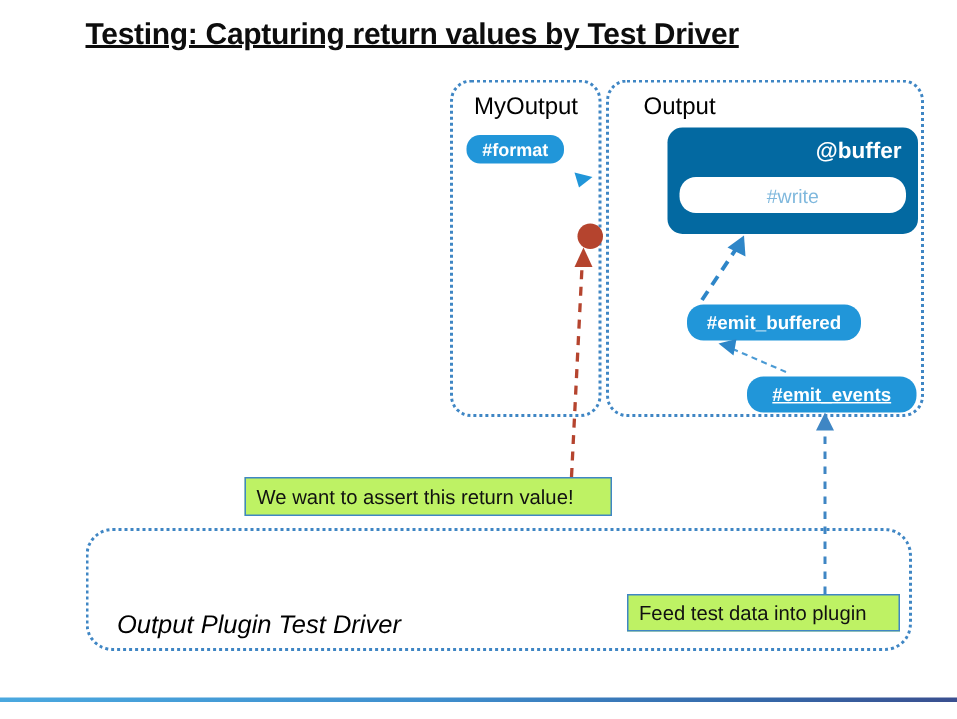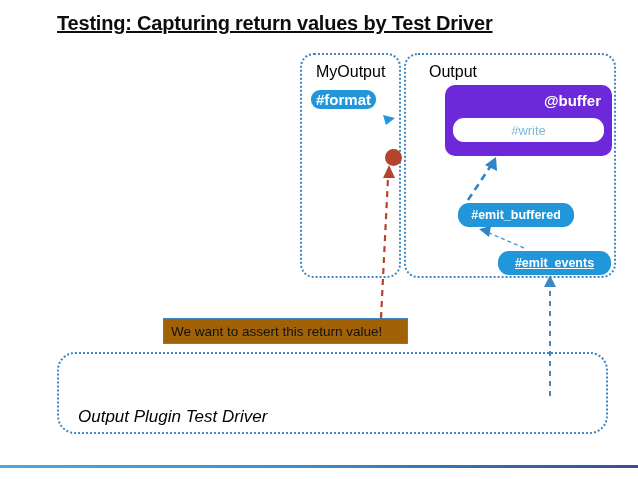--- a/index.html
+++ b/index.html
@@ -57,38 +57,38 @@
     left: 57px; top: 352px; width: 551px; height: 82px;
     border-radius: 18px;
   }
   #label-driver { left: 78px; top: 407px; font-size: 17px; font-style: italic; }
 
   
   .pill {
     position: absolute;
     background: #2196d9;
     color: #ffffff;
-    font-size: 15px;
+    font-size: 12px;
     font-weight: bold;
     border-radius: 9px;
     display: flex;
     align-items: center;
     justify-content: center;
     box-sizing: border-box;
     white-space: nowrap;
   }
   #pill-format      { left: 311px; top: 90px;  width: 65px;  height: 19px; }
   #pill-emit-buffered { left: 443px; top: 203px; width: 116px; height: 24px; border-radius: 11px; font-size: 12.5px; margin-left: 15px;}
   #pill-emit-events   { left: 498px; top: 251px; width: 113px; height: 24px; border-radius: 11px; font-size: 12.5px; text-decoration: underline;}
 
   
   #box-buffer {
     position: absolute;
     left: 445px; top: 85px; width: 167px; height: 71px;
-    background: #6d28d9;
+    background: #0369a1;
     border-radius: 10px;
     box-sizing: border-box;
   }
   #label-buffer {
     position: absolute;
     right: 11px; top: 7px;
     color: #ffffff;
     font-size: 15px;
     font-weight: bold;
     white-space: nowrap;
@@ -114,21 +114,21 @@
     left: 385px; top: 149px;
     width: 17px; height: 17px;
     background: #b5442e;
     border-radius: 50%;
   }
 
   
   .callout {
     position: absolute;
     border: 1.5px solid #3f86c4;
-    background: #a16207;
+    background: #bef264;
     color: #111111;
     font-size: 13.5px;
     display: flex;
     align-items: center;
     box-sizing: border-box;
     padding: 0 7px;
     white-space: nowrap;
   }
   #callout-assert { left: 163px; top: 318px; width: 245px; height: 26px; }
   #callout-feed   { left: 418px; top: 396px; width: 182px; height: 25px; }
@@ -169,20 +169,21 @@
     <div id="pill-write">#write</div>
   </div>
 
   <div class="pill" id="pill-emit-buffered">#emit_buffered</div>
   <div class="pill" id="pill-emit-events">#emit_events</div>
 
   <div class="dotted-box" id="box-driver"></div>
   <div class="group-label" id="label-driver">Output Plugin Test Driver</div>
 
   <div class="callout" id="callout-assert">We want to assert this return value!</div>
+  <div class="callout" id="callout-feed">Feed test data into plugin</div>
 
   <svg id="arrows" viewBox="0 0 638 479">
 
     <polygon points="383,115 395,118 386,125" fill="#2196d9"></polygon>
 
     <line x1="468" y1="200" x2="492" y2="164" stroke="#2e86c8" stroke-width="2.6" stroke-dasharray="7,5"></line>
     <polygon points="496,157 497,171 485,165" fill="#2e86c8"></polygon>
 
     <line x1="524" y1="248" x2="487" y2="232" stroke="#4a9ad4" stroke-width="1.4" stroke-dasharray="4,3"></line>
     <polygon points="479,229 491,226 489,237" fill="#2e86c8"></polygon>

